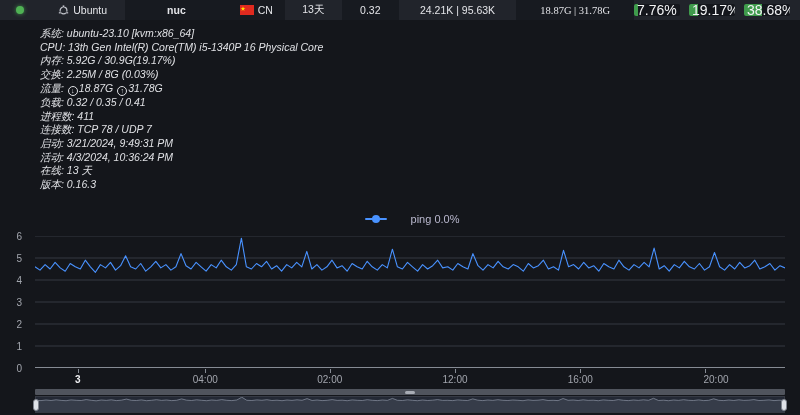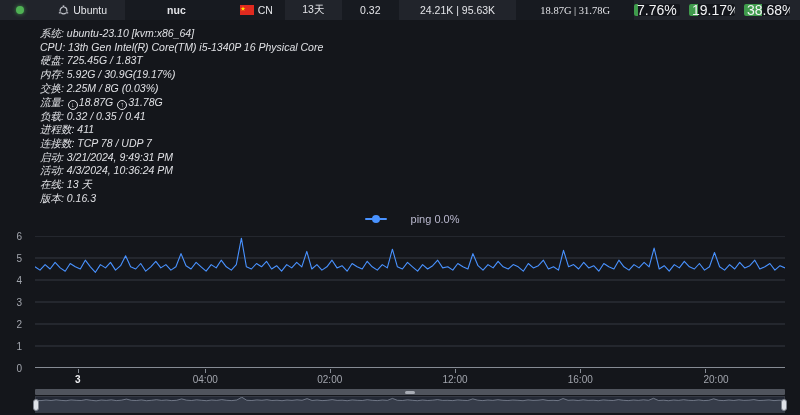--- a/index.html
+++ b/index.html
@@ -102,21 +102,20 @@
       <div class="gauge">
         <div class="gauge-fill" style="width: 38.68%;"></div>
         <div class="gauge-label">38.68%</div>
       </div>
     </div>
 </div>
 
 <div class="info-panel">
   <div class="info-row"><span>系统:</span> <span>ubuntu-23.10 [kvm:x86_64]</span></div>
   <div class="info-row"><span>CPU:</span> <span>13th Gen Intel(R) Core(TM) i5-1340P 16 Physical Core</span></div>
-  <div class="info-row"><span>硬盘:</span> <span>725.45G / 1.83T</span></div>
   <div class="info-row"><span>内存:</span> <span>5.92G / 30.9G(19.17%)</span></div>
   <div class="info-row"><span>交换:</span> <span>2.25M / 8G (0.03%)</span></div>
   <div class="info-row">
     <span>流量:</span>
     <span class="circ-arrow">↓</span><span>18.87G</span>
     <span class="circ-arrow">↑</span><span>31.78G</span>
   </div>
   <div class="info-row"><span>负载:</span> <span>0.32 / 0.35 / 0.41</span></div>
   <div class="info-row"><span>进程数:</span> <span>411</span></div>
   <div class="info-row"><span>连接数:</span> <span>TCP 78 / UDP 7</span></div>

